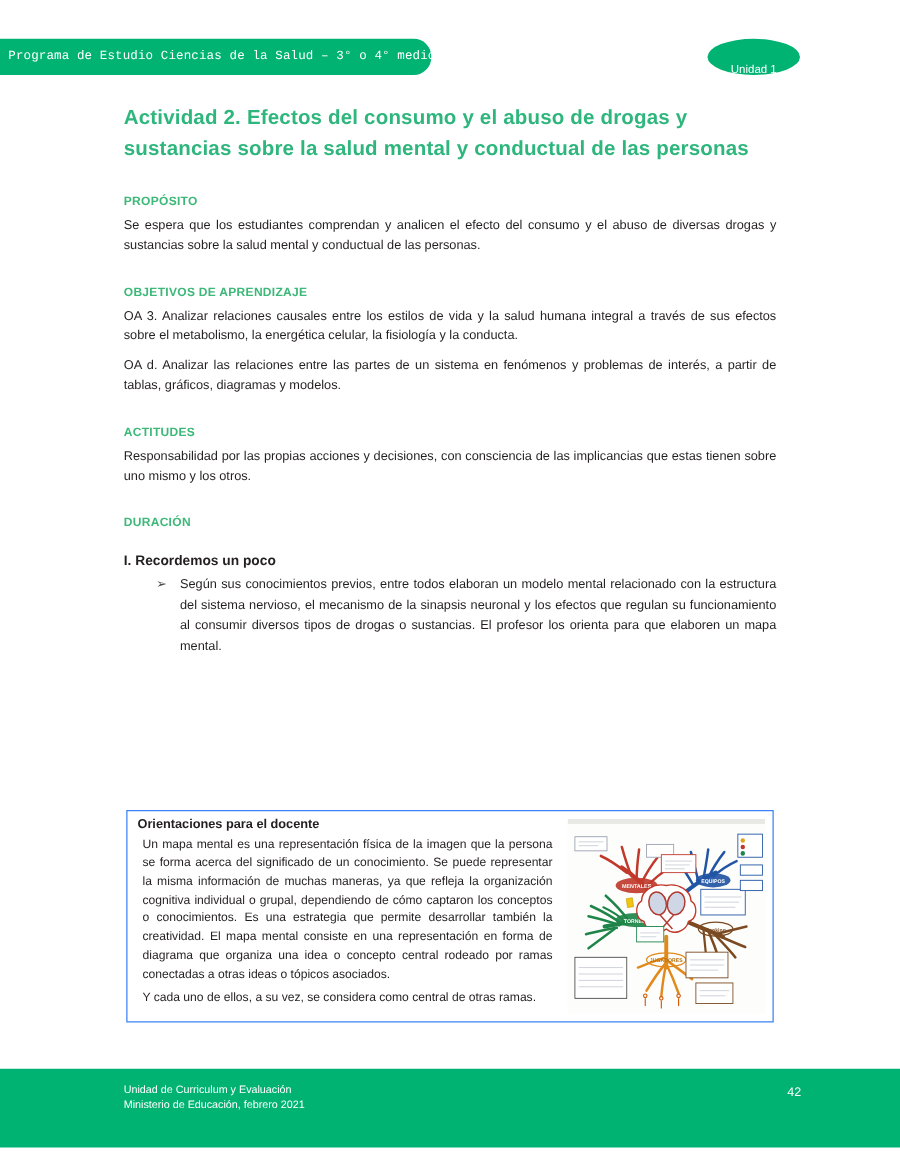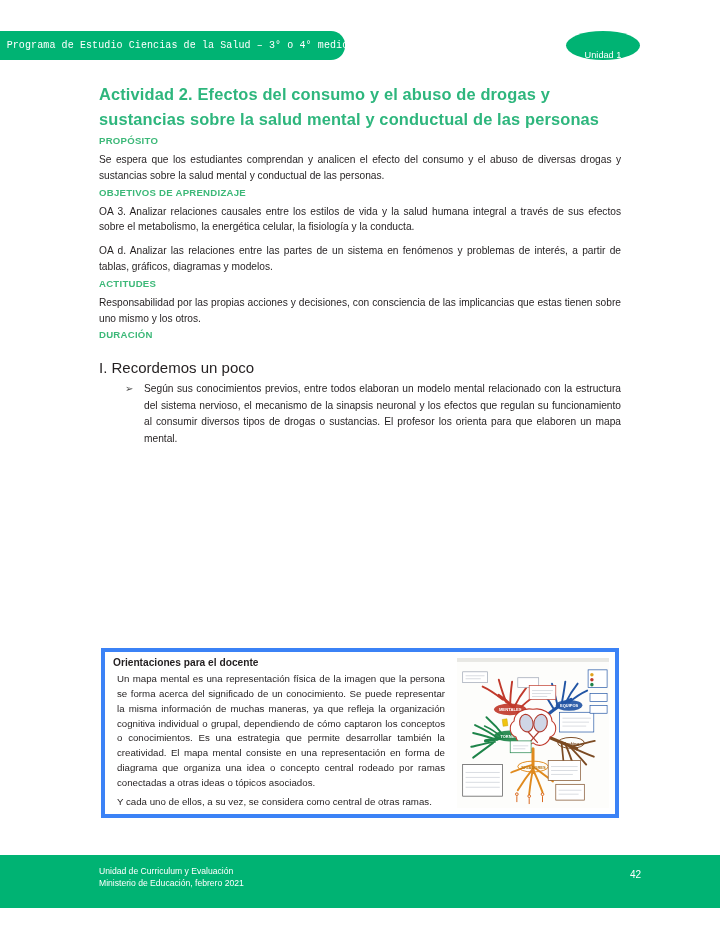--- a/index.html
+++ b/index.html
@@ -72,41 +72,41 @@
   .doc-title {
     color: #2eb67d;
     font-size: 16.4px;
     font-weight: bold;
     line-height: 1.52;
     letter-spacing: 0.15px;
     margin: 0 0 0 0;
   }
 
   .section {
-    margin-top: 3px;
+    margin-top: 24px;
   }
   .section-heading {
     color: #3cb878;
     font-size: 9.6px;
     font-weight: bold;
     letter-spacing: 0.25px;
     margin-bottom: 6px;
   }
   .para {
     font-size: 10.2px;
     line-height: 1.55;
     text-align: justify;
     margin: 0 0 8px 0;
   }
   .para.last { margin-bottom: 0; }
   .para.plain { text-align: left; }
 
   .sub-heading {
-    font-size: 15px;
-    font-weight: normal;
+    font-size: 11px;
+    font-weight: bold;
     margin: 0 0 5px 0;
   }
 
   .bullet-row {
     display: flex;
     margin-left: 26px;
     margin-top: 4px;
   }
   .bullet-glyph {
     color: #4a4a4a;
@@ -122,21 +122,21 @@
     flex: 1;
   }
 
   
   .orientation-box {
     position: absolute;
     left: 101px;
     top: 648px;
     width: 518px;
     height: 170px;
-    border: 4px solid #3b82f6;
+    border: 1px solid #3b82f6;
     box-sizing: border-box;
     display: flex;
     background: #ffffff;
   }
   .orientation-text-col {
     width: 352px;
     flex: none;
     padding: 5px 8px 4px 8px;
     box-sizing: border-box;
   }
@@ -170,21 +170,21 @@
     overflow: hidden;
   }
   .mindmap svg { display: block; }
 
   
   .footer-bar {
     position: absolute;
     left: 0;
     top: 855px;
     width: 720px;
-    height: 53px;
+    height: 63px;
     background: #00b373;
   }
   .footer-text {
     position: absolute;
     left: 99px;
     top: 10px;
     color: #ffffff;
     font-size: 8.6px;
     line-height: 1.45;
   }

